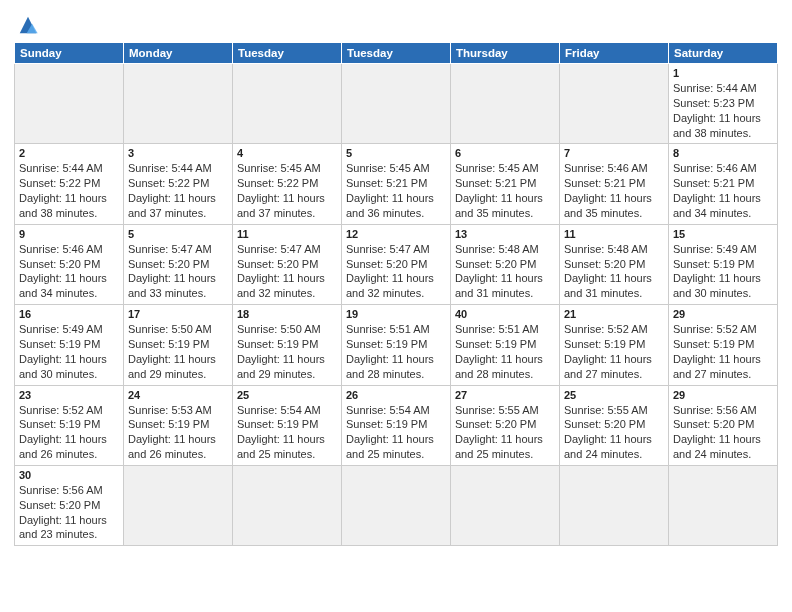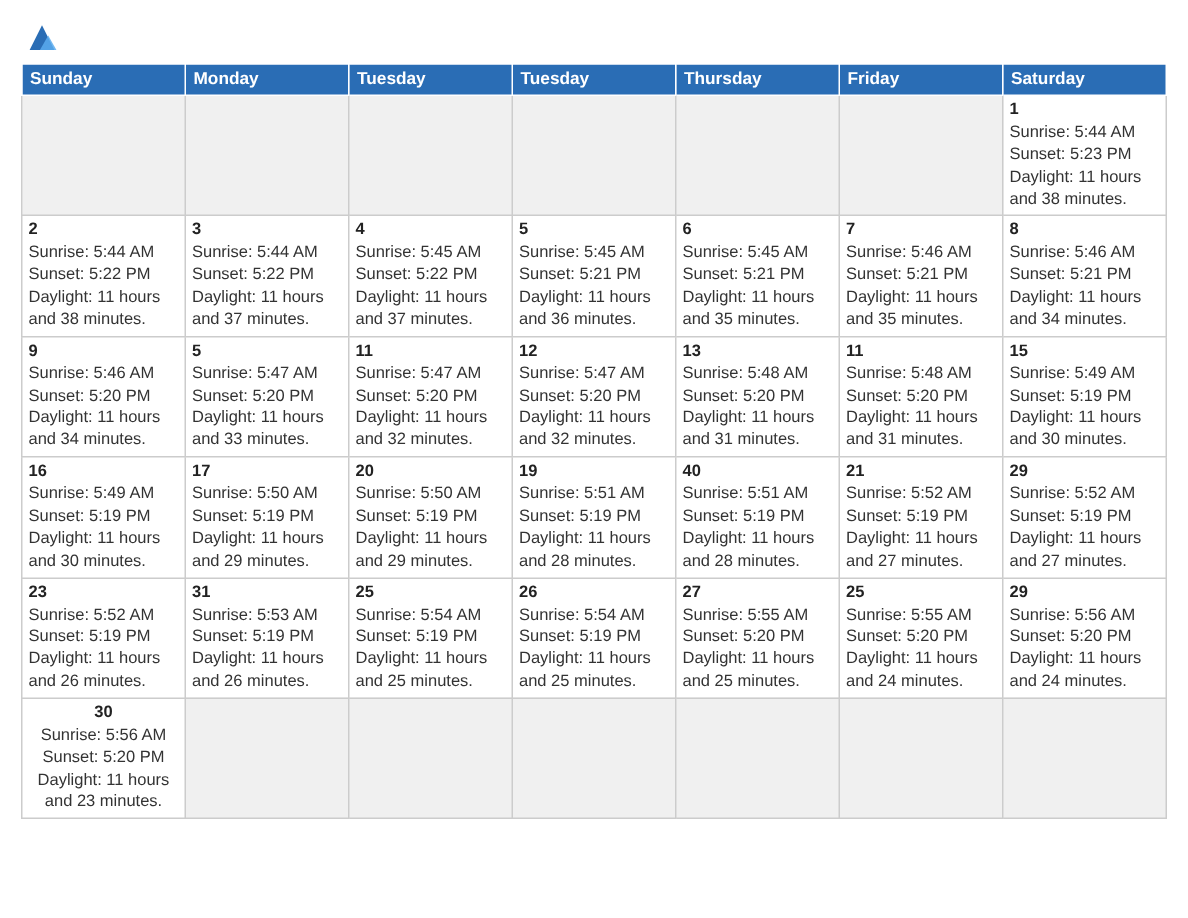--- a/index.html
+++ b/index.html
@@ -74,21 +74,20 @@
       font-size: 9px;
       color: #333;
       height: 72px;
       background: #fff;
     }
     .calendar td.empty {
       background: #f0f0f0;
     }
     .calendar td.last-row {
       height: 60px;
-      text-align: center;
     }
     .day-num {
       font-size: 11px;
       font-weight: bold;
       color: #222;
       display: block;
       margin-bottom: 2px;
     }
     .cell-text {
       font-size: 11px;
@@ -204,21 +203,21 @@
         <tr>
           <td>
             <span class="day-num">16</span>
             <div class="cell-text">Sunrise: 5:49 AM<br>Sunset: 5:19 PM<br>Daylight: 11 hours and 30 minutes.</div>
           </td>
           <td>
             <span class="day-num">17</span>
             <div class="cell-text">Sunrise: 5:50 AM<br>Sunset: 5:19 PM<br>Daylight: 11 hours and 29 minutes.</div>
           </td>
           <td>
-            <span class="day-num">20</span>
+            <span class="day-num">18</span>
             <div class="cell-text">Sunrise: 5:50 AM<br>Sunset: 5:19 PM<br>Daylight: 11 hours and 29 minutes.</div>
           </td>
           <td>
             <span class="day-num">19</span>
             <div class="cell-text">Sunrise: 5:51 AM<br>Sunset: 5:19 PM<br>Daylight: 11 hours and 28 minutes.</div>
           </td>
           <td>
             <span class="day-num">40</span>
             <div class="cell-text">Sunrise: 5:51 AM<br>Sunset: 5:19 PM<br>Daylight: 11 hours and 28 minutes.</div>
           </td>
@@ -230,21 +229,21 @@
             <span class="day-num">29</span>
             <div class="cell-text">Sunrise: 5:52 AM<br>Sunset: 5:19 PM<br>Daylight: 11 hours and 27 minutes.</div>
           </td>
         </tr>
         <tr>
           <td>
             <span class="day-num">23</span>
             <div class="cell-text">Sunrise: 5:52 AM<br>Sunset: 5:19 PM<br>Daylight: 11 hours and 26 minutes.</div>
           </td>
           <td>
-            <span class="day-num">31</span>
+            <span class="day-num">24</span>
             <div class="cell-text">Sunrise: 5:53 AM<br>Sunset: 5:19 PM<br>Daylight: 11 hours and 26 minutes.</div>
           </td>
           <td>
             <span class="day-num">25</span>
             <div class="cell-text">Sunrise: 5:54 AM<br>Sunset: 5:19 PM<br>Daylight: 11 hours and 25 minutes.</div>
           </td>
           <td>
             <span class="day-num">26</span>
             <div class="cell-text">Sunrise: 5:54 AM<br>Sunset: 5:19 PM<br>Daylight: 11 hours and 25 minutes.</div>
           </td>

